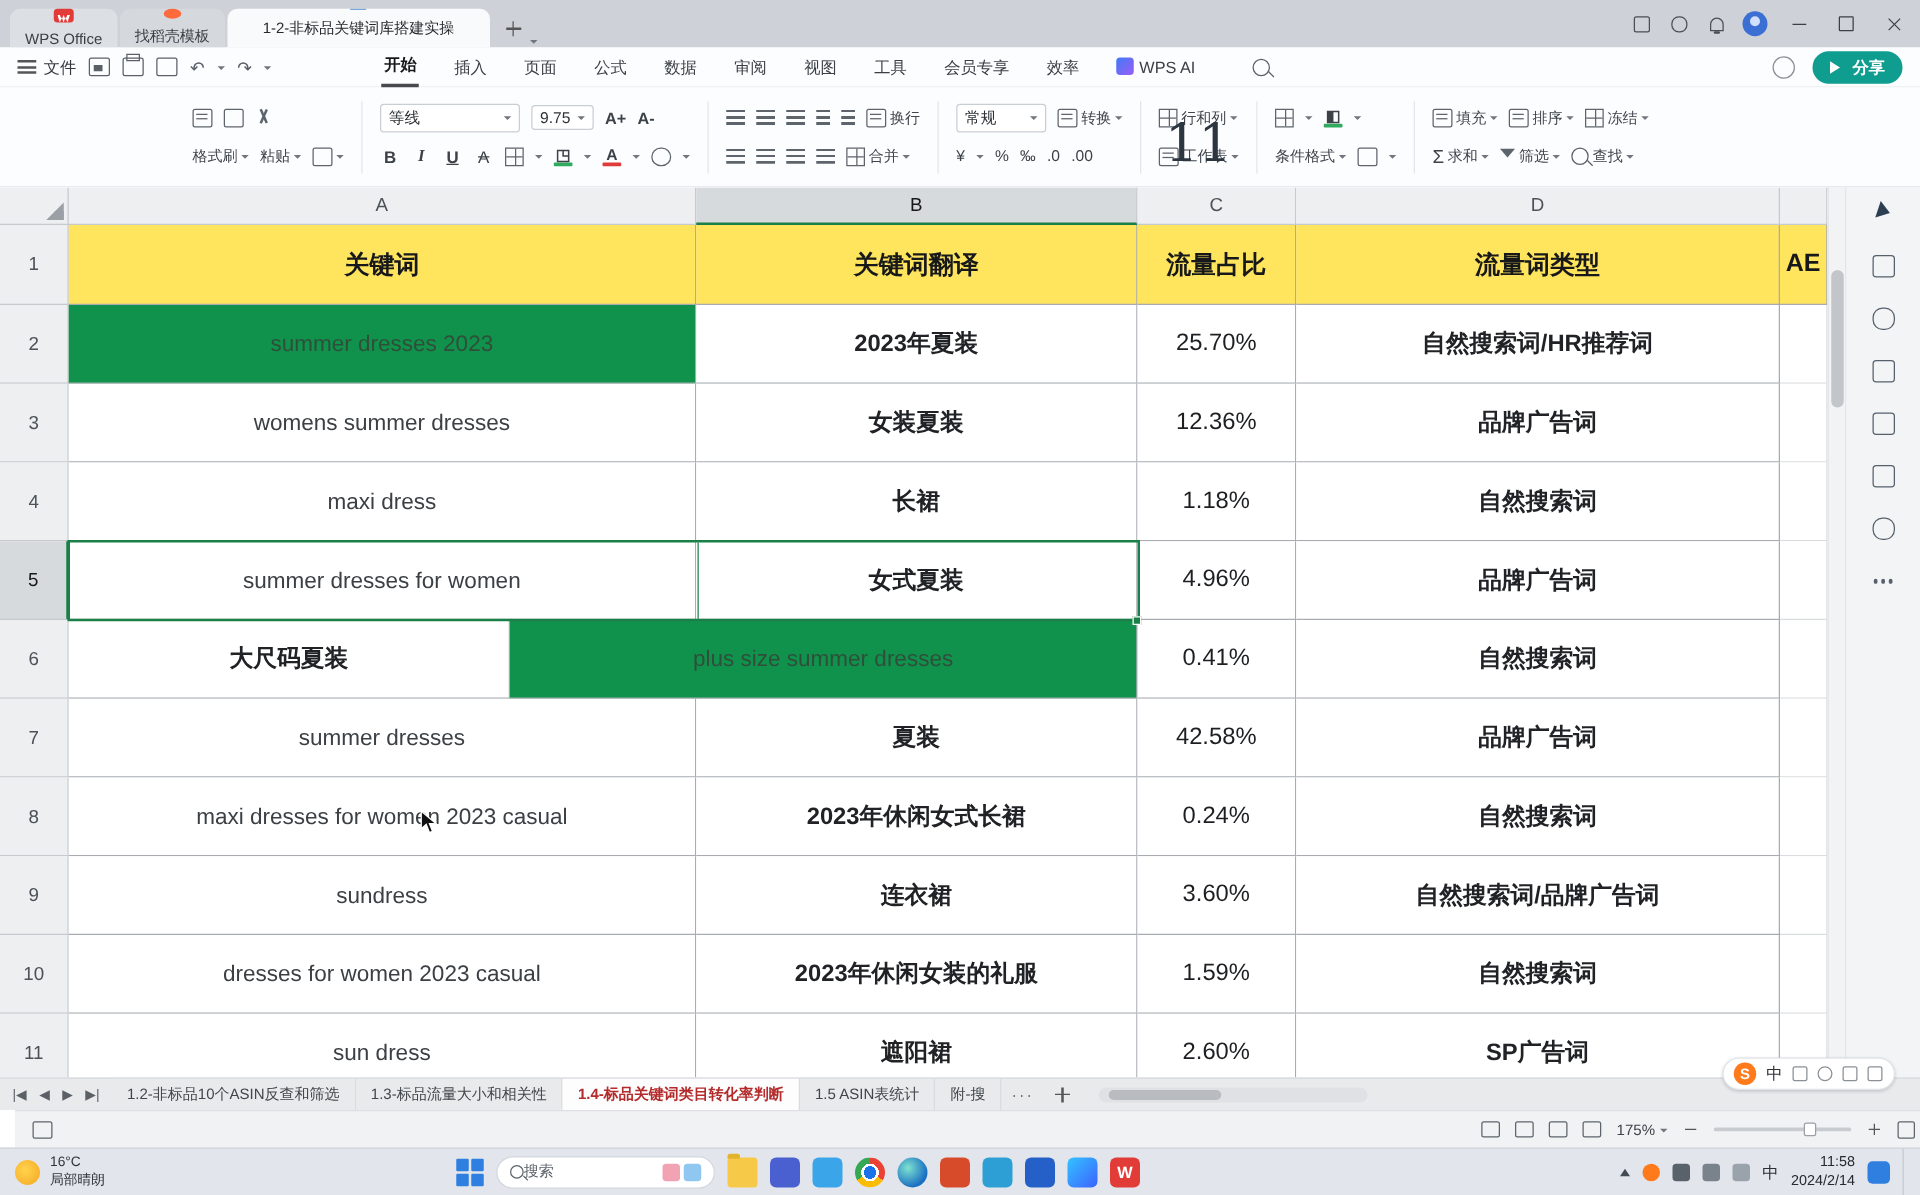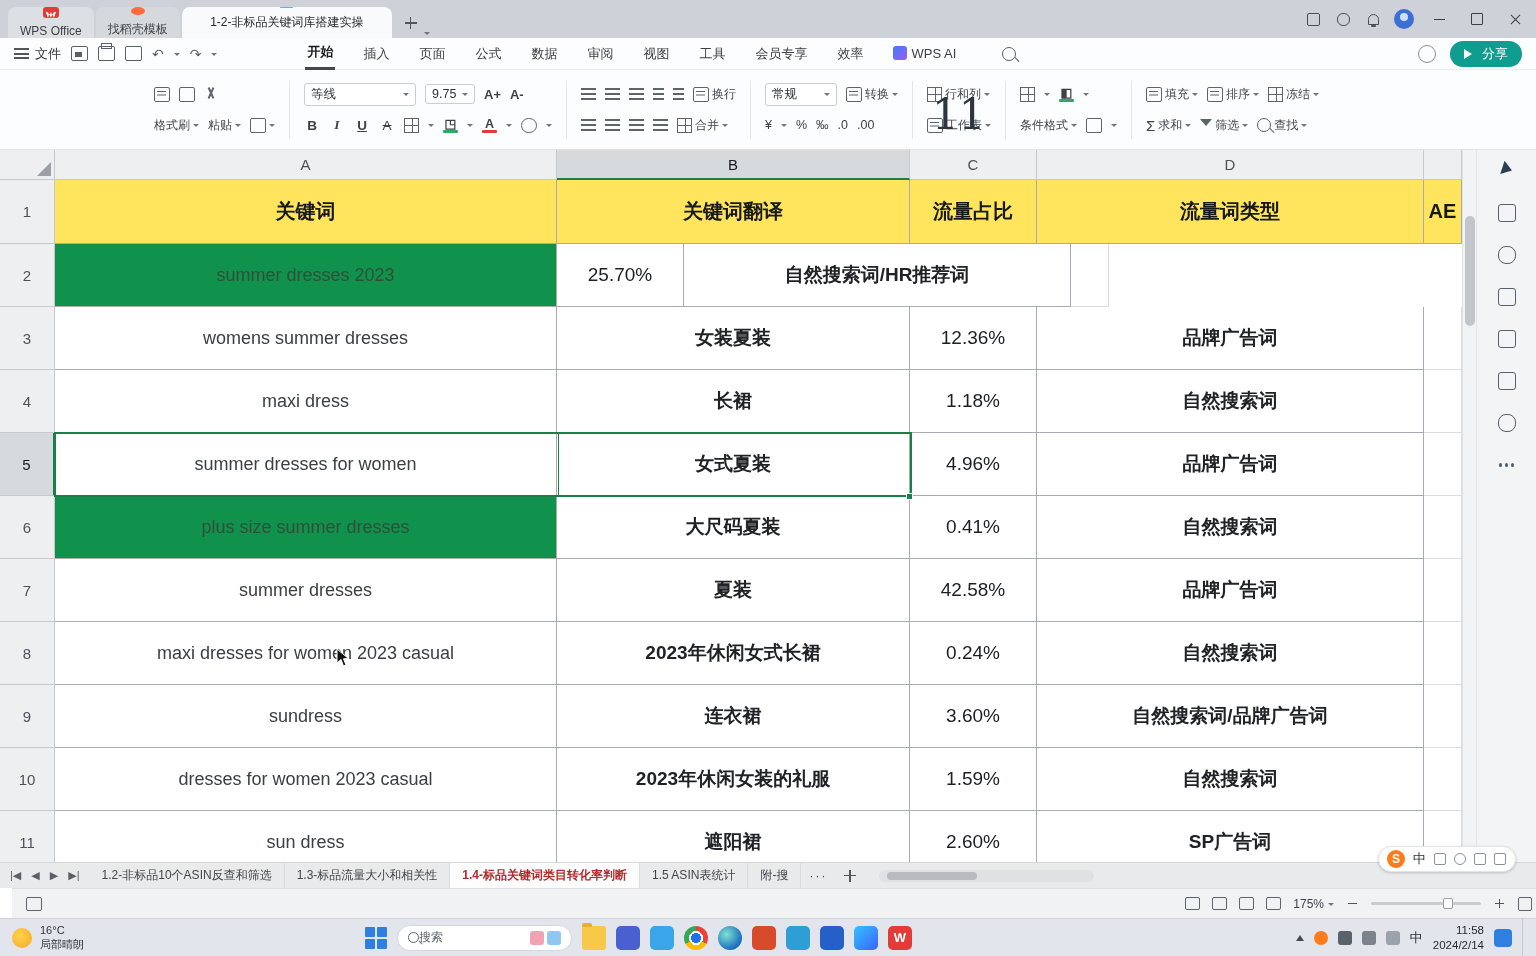--- a/index.html
+++ b/index.html
@@ -48,21 +48,21 @@
   .undo-g { font-size:14px; color:#596068; line-height:1; }
   .car { width:0; height:0; border:3.5px solid transparent; border-top-color:#70767d; margin-top:4px; display:inline-block; }
   .mtabs { display:flex; align-items:center; gap:26px; margin-left:70px; }
   .mtab { padding:6px 2px; cursor:default; color:#3b4045; }
   .mtab.active { font-weight:bold; color:#17181a; border-bottom:3px solid #45494e; }
   .ai-ic { width:14px; height:14px; border-radius:3px; background:linear-gradient(135deg,#3f7bf5,#9b5cf6); display:inline-block; margin-right:4px; vertical-align:-2px; }
   .srch { width:14px; height:14px; border:1.8px solid #5a6067; border-radius:50%; position:relative; margin-left:18px; }
   .srch::after { content:""; position:absolute; left:11px; top:11px; width:6px; border-top:1.8px solid #5a6067; transform:rotate(45deg); }
   .mb-right { margin-left:auto; display:flex; align-items:center; gap:14px; padding-right:14px; }
   .help-circ { width:18px; height:18px; border-radius:50%; border:1.6px solid #8a9096; }
-  .share-btn { display:flex; align-items:center; gap:5px; background:#0f9d8f; color:#fff; font-size:13px; border-radius:13px; padding:4px 14px; }
+  .share-btn { display:flex; align-items:center; gap:5px; background:#0f9d8f; color:#fff; font-size:13px; border-radius:13px; padding:4px 14px;font-weight:bold; }
   .share-ic { width:0; height:0; border:5px solid transparent; border-left:8px solid #fff; }
 
   
   .ribbon { position:absolute; top:70px; left:0; width:1536px; height:80px; background:#fcfdfe; border-bottom:1px solid #dfe2e6; display:flex; align-items:center; padding-left:148px; }
   .rsep { width:1px; height:58px; background:#e3e6e9; margin:0 8px; }
   .rgroup { display:flex; flex-direction:column; gap:9px; padding:0 6px; }
   .rrow { display:flex; align-items:center; gap:9px; height:22px; }
   .rbtn { display:flex; align-items:center; gap:3px; font-size:12px; color:#3f454b; white-space:nowrap; }
   .ic16 { width:16px; height:15px; border:1.5px solid #5d646c; border-radius:2px; position:relative; display:inline-block; }
   .ic-lines::after { content:""; position:absolute; left:2px; top:3px; width:9px; height:1.5px; background:#5d646c; box-shadow:0 3.5px 0 #5d646c; }
@@ -466,20 +466,21 @@
     <div class="cell wA">关键词</div>
     <div class="cell wB">关键词翻译</div>
     <div class="cell wC">流量占比</div>
     <div class="cell wD">流量词类型</div>
     <div class="cell wE">AE</div>
   </div>
 
   <div class="srow green">
     <div class="rn">2</div>
     <div class="cell wA ca">summer dresses 2023</div>
+    <div class="cell wB cb">2023年夏装</div>
     <div class="cell wC cc">25.70%</div>
     <div class="cell wD cd">自然搜索词/HR推荐词</div>
     <div class="cell wE ce"></div>
   </div>
 
   <div class="srow">
     <div class="rn">3</div>
     <div class="cell wA ca">womens summer dresses</div>
     <div class="cell wB cb">女装夏装</div>
     <div class="cell wC cc">12.36%</div>
@@ -500,22 +501,22 @@
     <div class="rn hl">5</div>
     <div class="cell wA ca">summer dresses for women</div>
     <div class="cell wB cb">女式夏装</div>
     <div class="cell wC cc">4.96%</div>
     <div class="cell wD cd">品牌广告词</div>
     <div class="cell wE ce"></div>
   </div>
 
   <div class="srow green">
     <div class="rn">6</div>
+    <div class="cell wB cb">大尺码夏装</div>
     <div class="cell wA ca">plus size summer dresses</div>
-    <div class="cell wB cb">大尺码夏装</div>
     <div class="cell wC cc">0.41%</div>
     <div class="cell wD cd">自然搜索词</div>
     <div class="cell wE ce"></div>
   </div>
 
   <div class="srow">
     <div class="rn">7</div>
     <div class="cell wA ca">summer dresses</div>
     <div class="cell wB cb">夏装</div>
     <div class="cell wC cc">42.58%</div>

